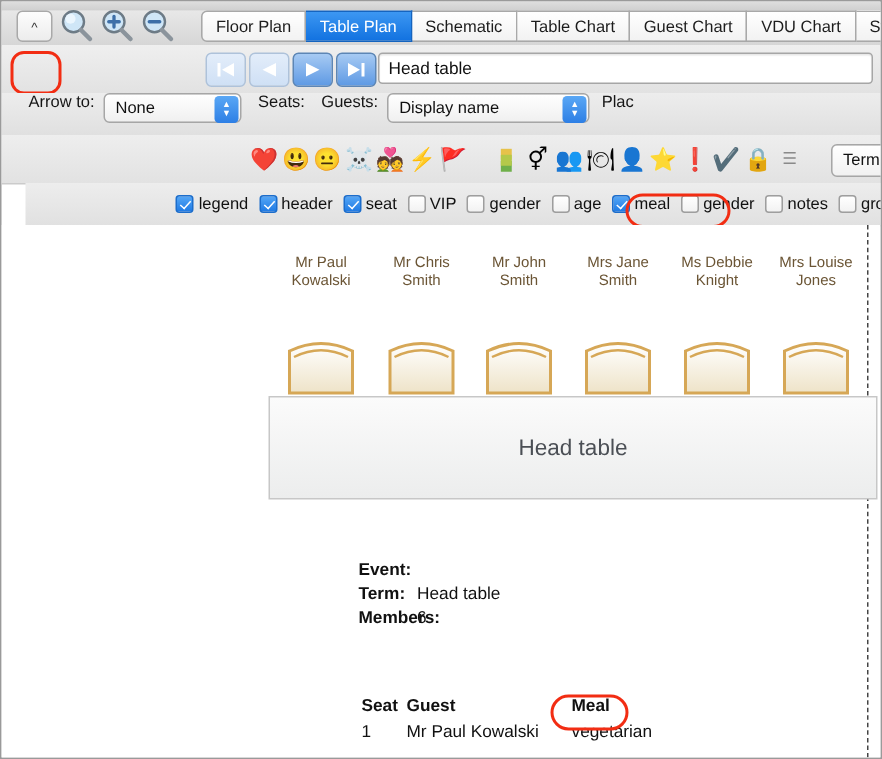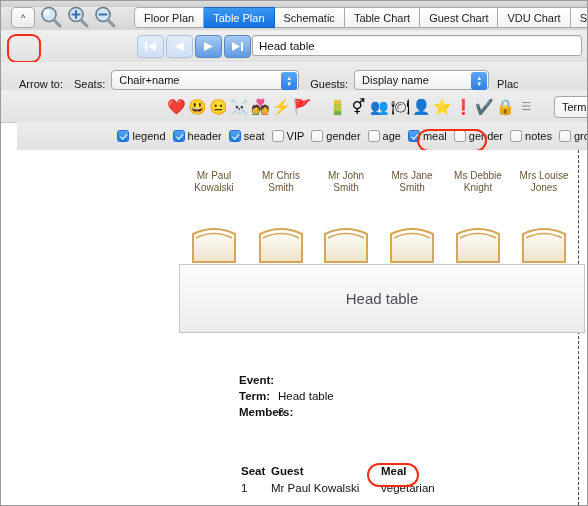--- a/index.html
+++ b/index.html
@@ -88,21 +88,21 @@
     display:flex;align-items:center;justify-content:center;
   }
   .navbtn.on{background:linear-gradient(to bottom,#a7caf3,#5e9ae4);border-color:#5d86b5;}
   .navbtn.off{background:linear-gradient(to bottom,#e3edfa,#cfe0f5);border-color:#aec2da;}
 
   
   .optrow{
     position:absolute;left:0;top:61px;width:586px;height:28px;
     background:linear-gradient(to bottom,#ededed,#e0e0e0);
     border-bottom:1px solid #cbcbcb;
-    display:flex;align-items:flex-end;
+    display:flex;align-items:flex-start;
   }
   .lbl{font-size:11px;color:#161616;white-space:nowrap;}
   .popup{
     height:20px;border:1px solid #a6a6a6;border-radius:4px;
     background:linear-gradient(to bottom,#ffffff,#f0f0f0);
     display:flex;align-items:center;position:relative;
     box-sizing:border-box;padding:0 22px 0 7px;
     font-size:11px;color:#111;
   }
   .popup .arrows{
@@ -265,25 +265,25 @@
     <svg width="13" height="11" viewBox="0 0 13 11">
       <polygon points="1,1 1,10 9,5.5" fill="#ffffff"></polygon>
       <rect x="10" y="1" width="2" height="9" fill="#ffffff"></rect>
     </svg>
   </div>
 
   <div class="zoomfield">Head table</div>
 
   <div class="optrow">
     <span class="lbl" style="margin-left:18px;">Arrow to:</span>
+    <div class="popup" style="margin-left:6px;width:92px;">
+      <span>None</span>
+      <span class="arrows">▲<br>▼</span>
+    </div>
     <span class="lbl" style="margin-left:11px;">Seats:</span>
-    <div class="popup" style="margin-left:6px;width:188px;">
-      <span>Chair+name</span>
-      <span class="arrows">▲<br>▼</span>
-    </div>
     <span class="lbl" style="margin-left:11px;">Guests:</span>
     <div class="popup" style="margin-left:6px;width:135px;">
       <span>Display name</span>
       <span class="arrows">▲<br>▼</span>
     </div>
     <span class="lbl" style="margin-left:8px;">Plac</span>
   </div>
 
   <div class="iconbar">
     <span style="width:166px;display:inline-block;"></span>

